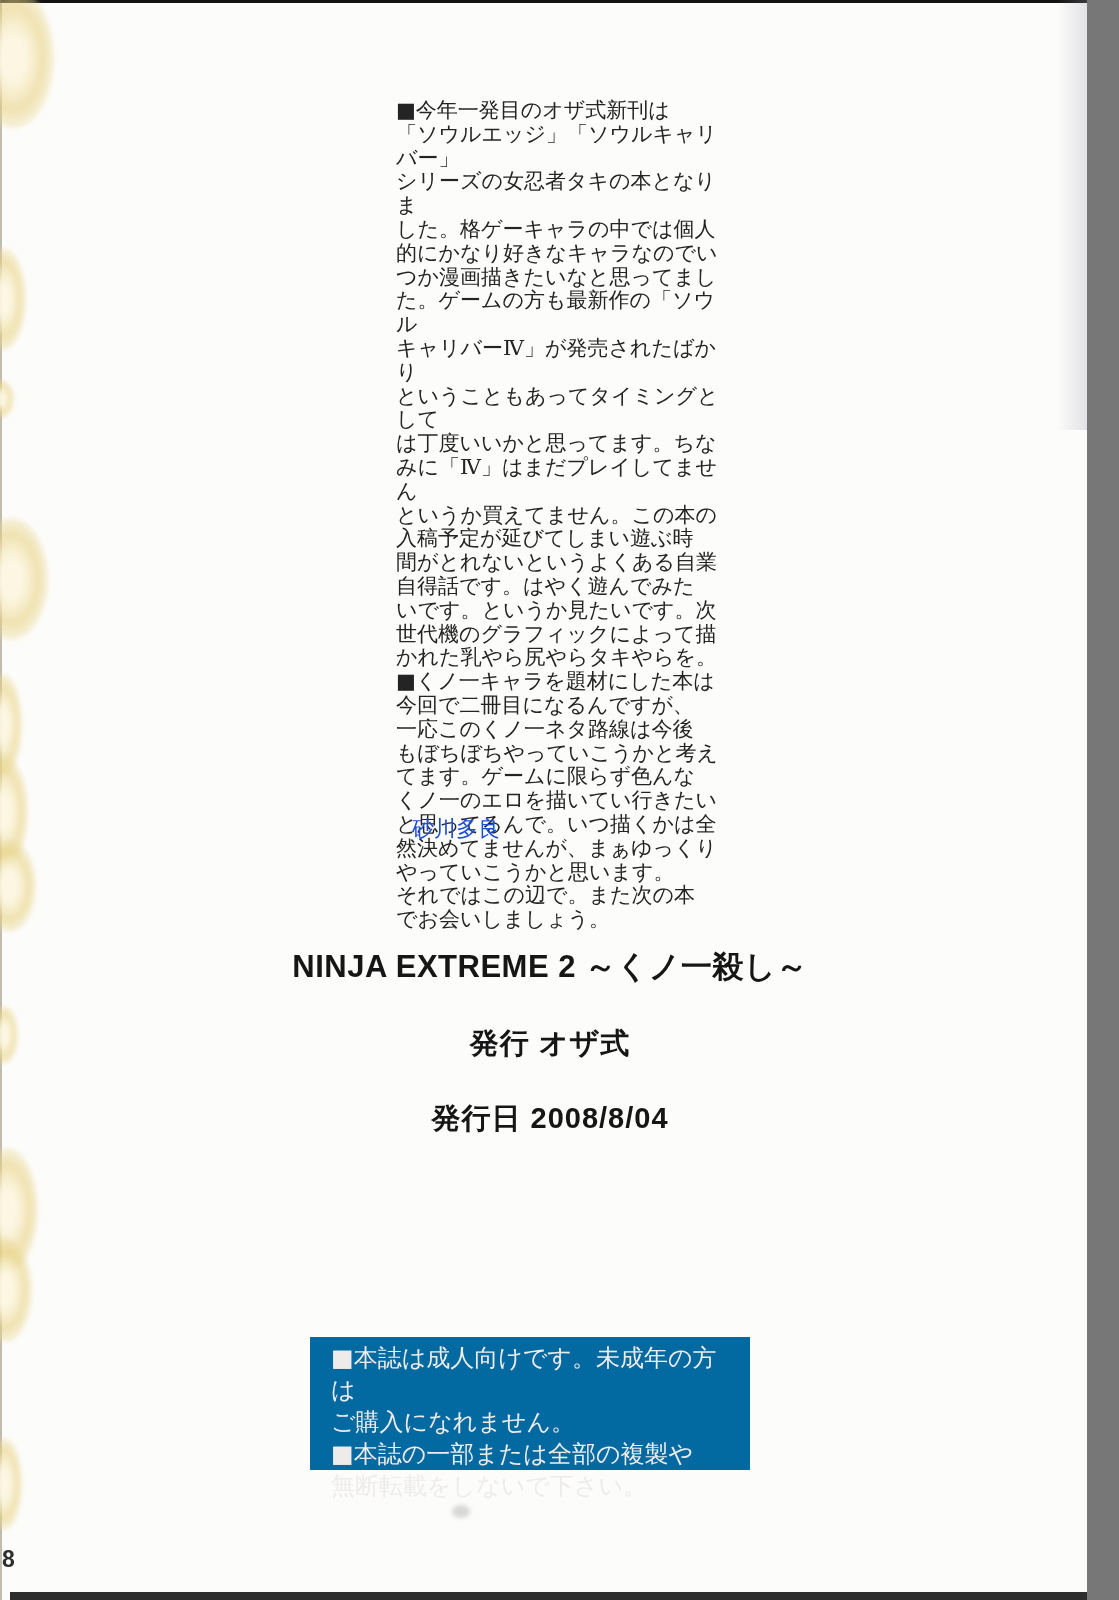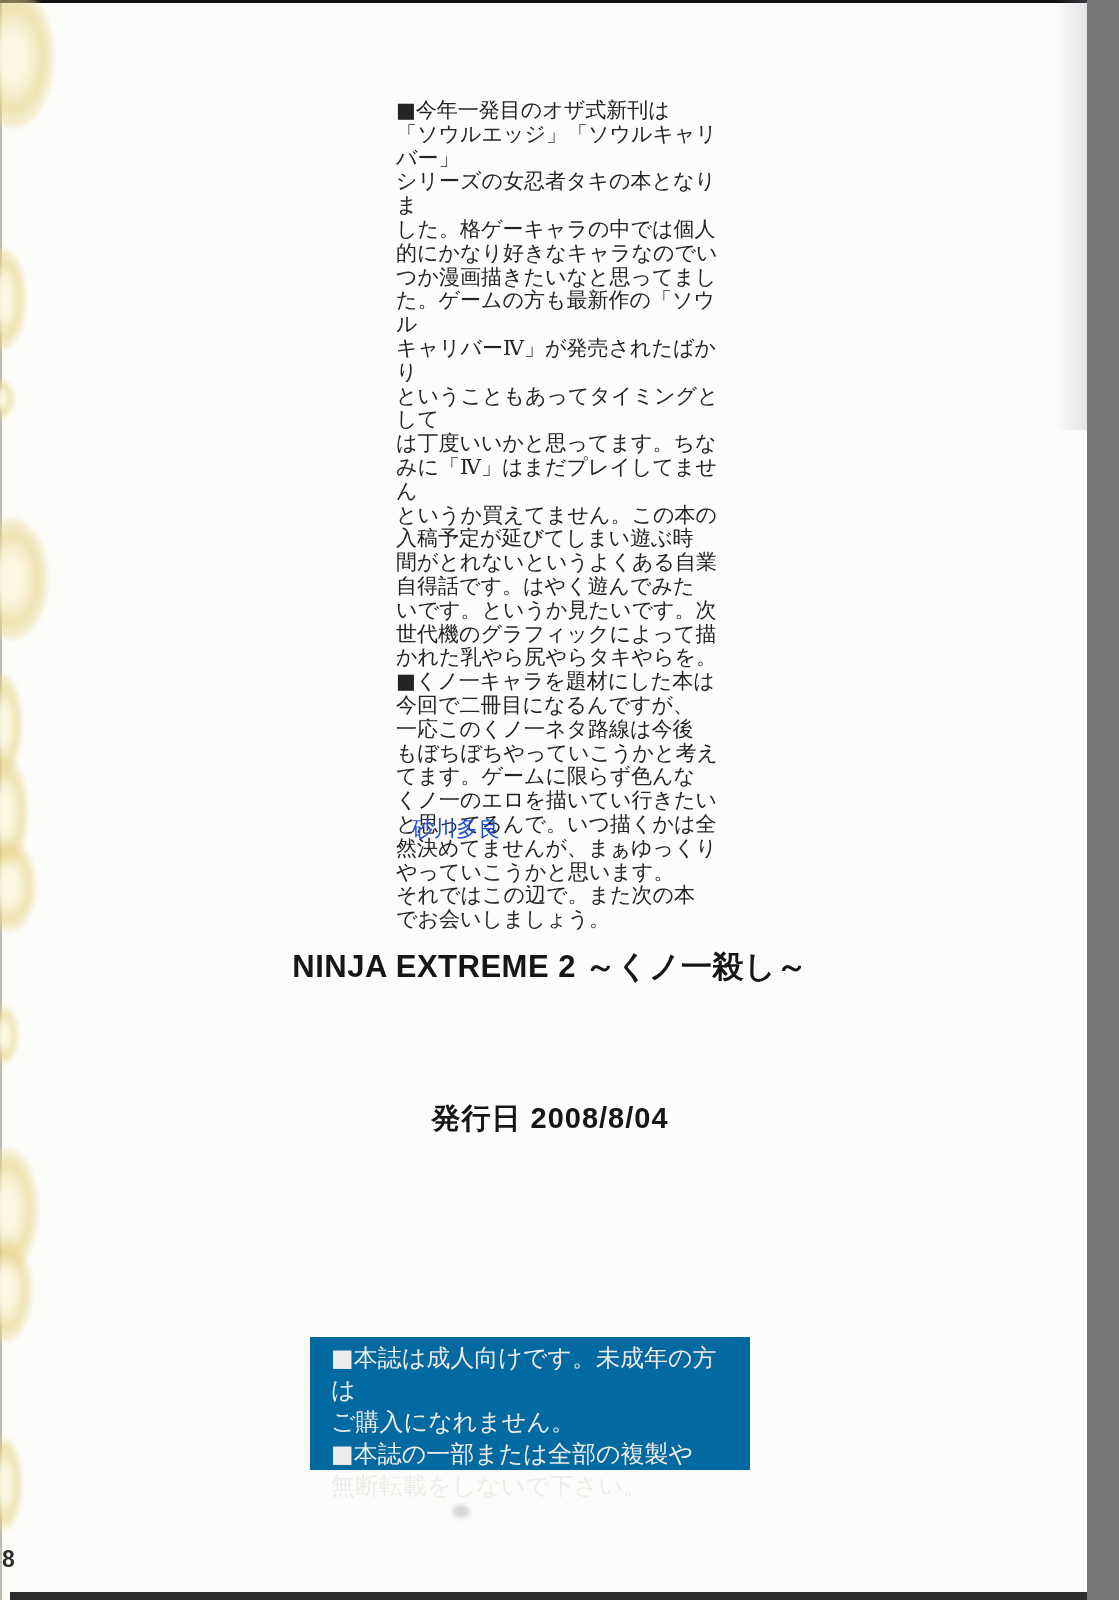--- a/index.html
+++ b/index.html
@@ -115,20 +115,21 @@
 てます。ゲームに限らず色んな
 くノ一のエロを描いてい行きたい
 と思ってるんで。いつ描くかは全
 然決めてませんが、まぁゆっくり
 やっていこうかと思います。
 それではこの辺で。また次の本
 でお会いしましょう。</div>
   <div class="signature">砂川多良</div>
 
   <div class="colophon-line colophon-title">NINJA EXTREME 2 ～くノ一殺し～</div>
+  <div class="colophon-line colophon-publisher">発行 オザ式</div>
   <div class="colophon-line colophon-date">発行日 2008/8/04</div>
 
   <div class="notice-box">
     <div class="notice-text">■本誌は成人向けです。未成年の方は
 ご購入になれません。
 ■本誌の一部または全部の複製や
 無断転載をしないで下さい。</div>
   </div>
 
   <div class="page-number">8</div>

